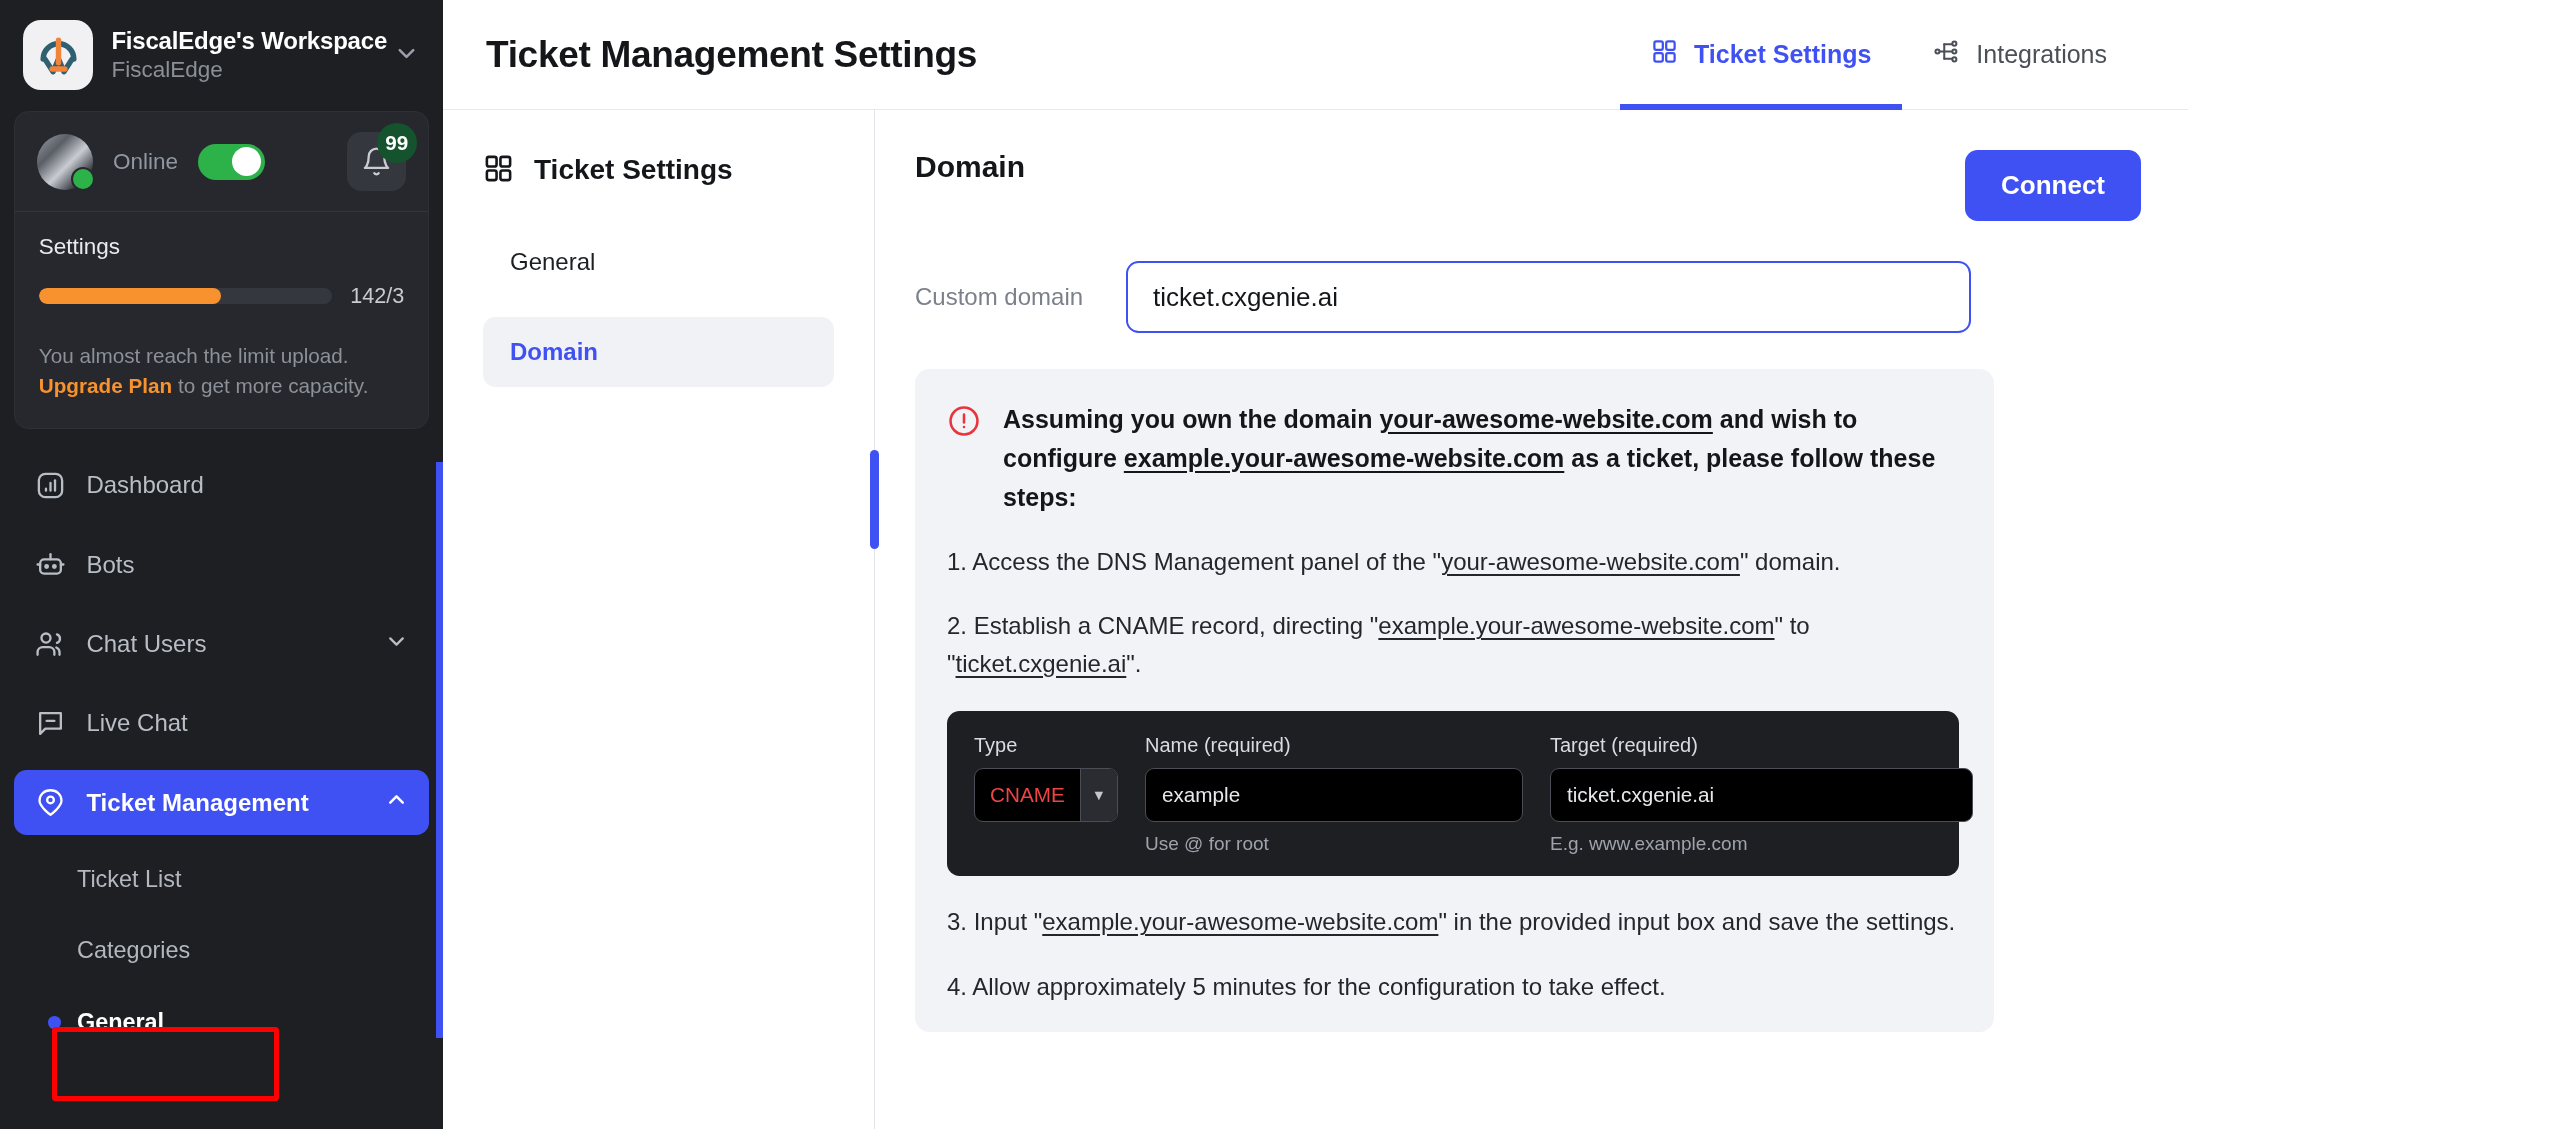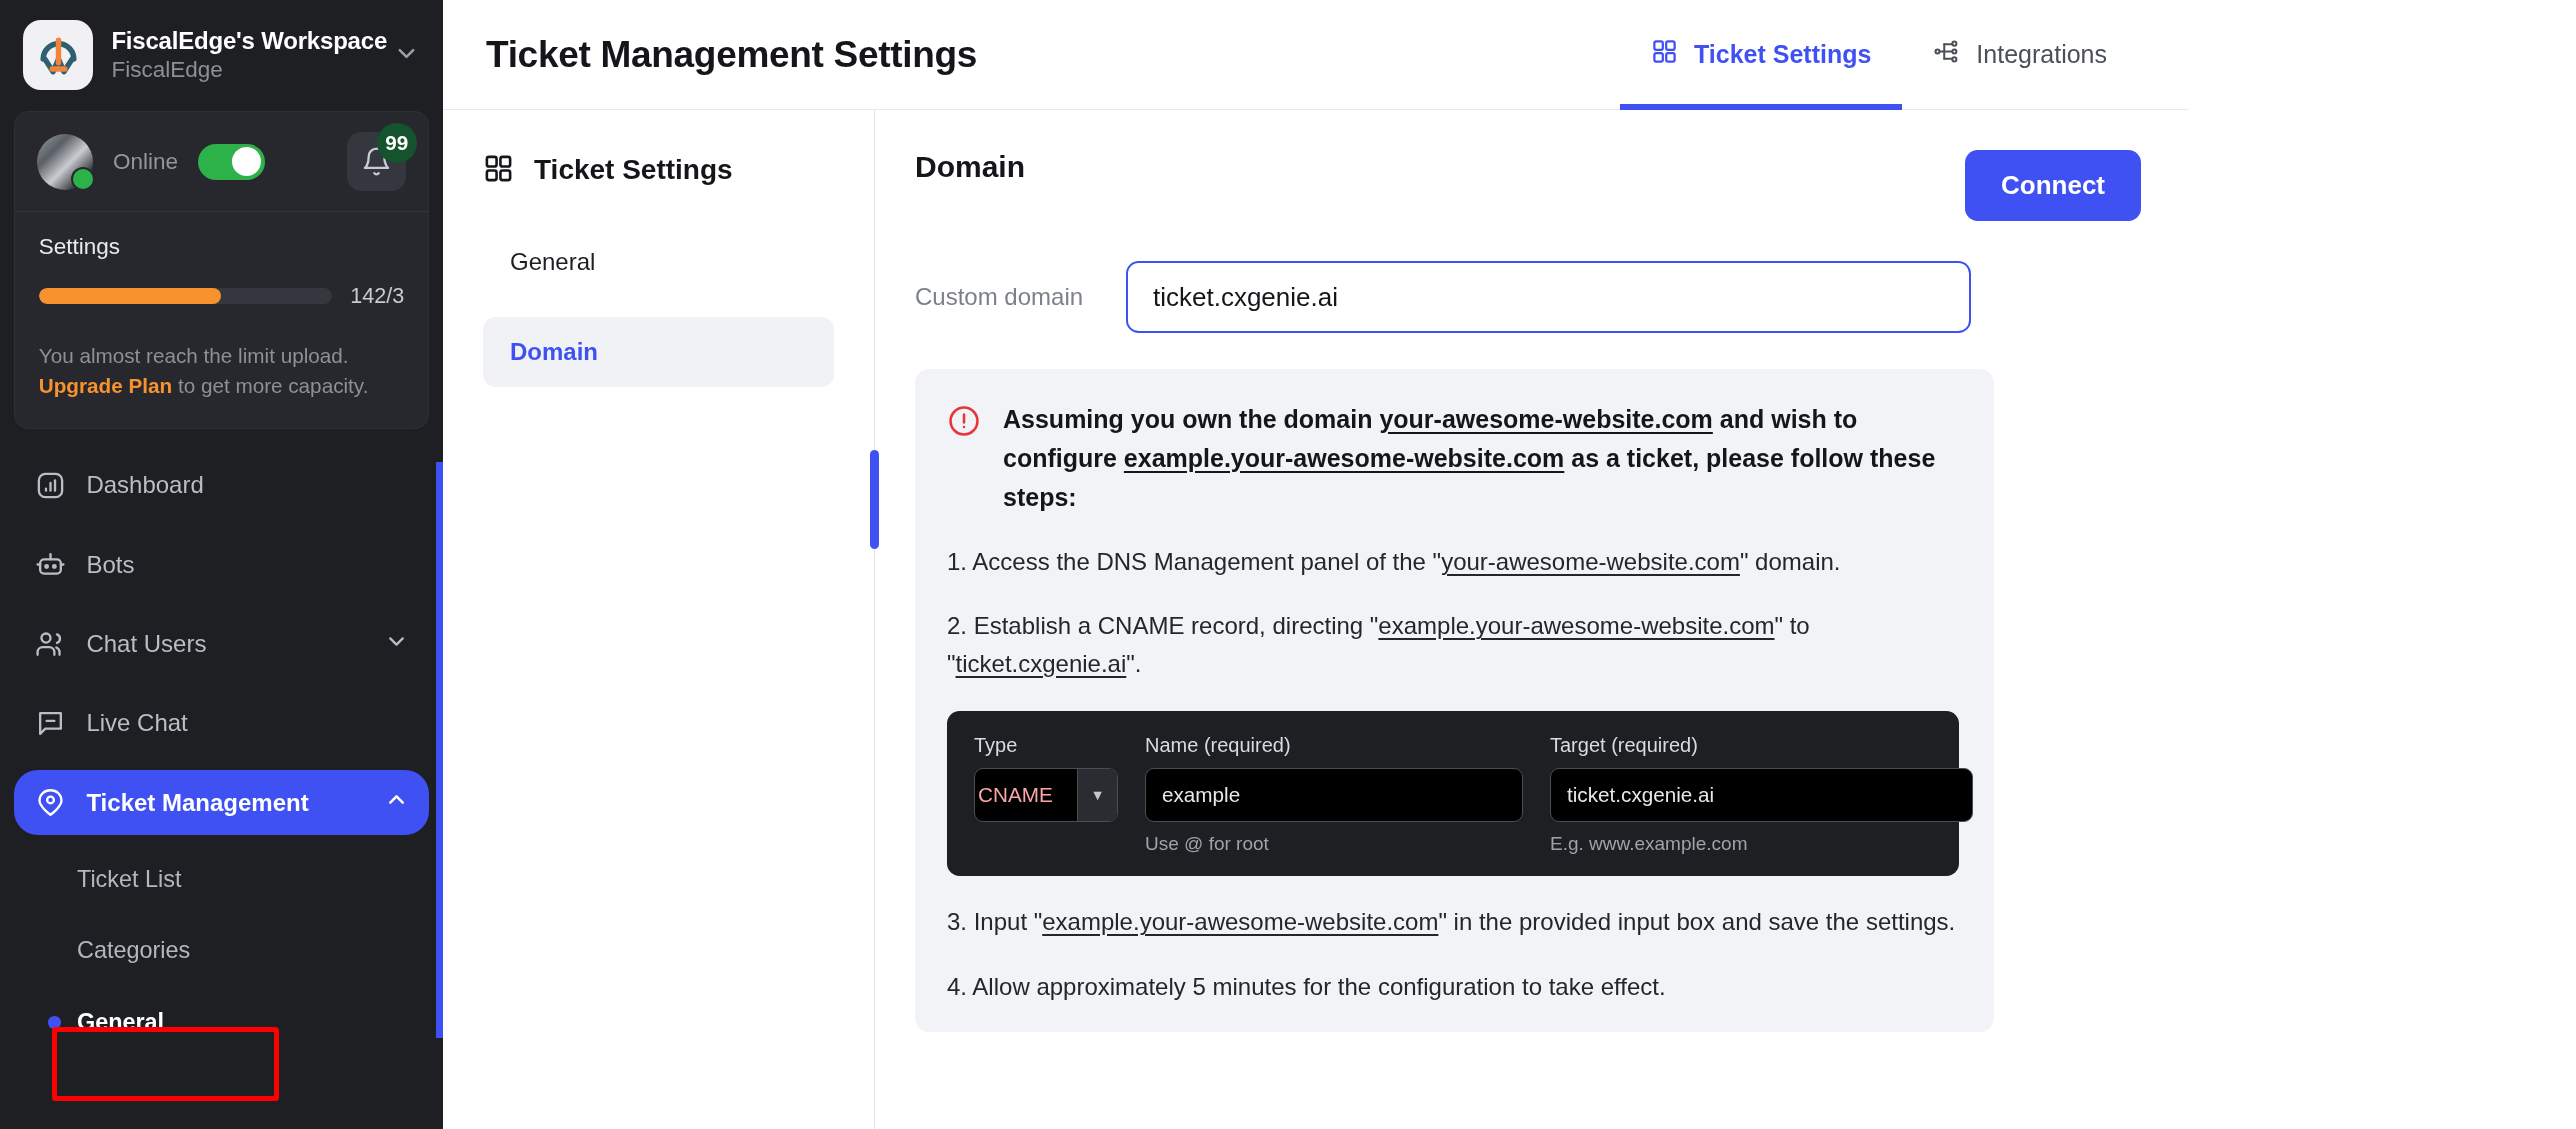--- a/index.html
+++ b/index.html
@@ -100,21 +100,21 @@
   .nav { padding: 23.4px 14.4px 0 14.4px; flex: 1; overflow: hidden; }
   .nav-item {
     display: flex; align-items: center; gap: 20px;
     height: 65px; padding: 0 20px; border-radius: 12.6px;
     color: #b9bec6; font-size: 24px; margin-bottom: 14.4px;
     cursor: pointer;
   }
   .nav-item .nav-ico { width: 32px; height: 32px; flex: 0 0 32px; display:flex; align-items:center; justify-content:center; }
   .nav-item .nav-label { flex: 1; }
   .nav-item.active {
-    background: #3f51f3; color: #ffffff; font-weight: bold; border-radius: 24px;
+    background: #3f51f3; color: #ffffff; font-weight: bold;
   }
   .sub-item {
     display: flex; align-items: center; gap: 16px;
     height: 59px; padding: 0 20px 0 34px;
     color: #b3b8c0; font-size: 23.4px; margin-bottom: 12.6px;
     border-radius: 10.8px; position: relative;
   }
   .sub-item.active { color: #ffffff; font-weight: bold; }
   .sub-dot { width: 12.6px; height: 12.6px; border-radius: 50%; background: #3f51f3; flex: 0 0 12.6px; }
   .sub-spacer { width: 12.6px; flex: 0 0 12.6px; }
@@ -219,21 +219,21 @@
   }
   .dns-col { display: flex; flex-direction: column; }
   .dns-col.type { width: 144px; flex: 0 0 144px; }
   .dns-col.name { width: 378px; flex: 0 0 378px; }
   .dns-col.target { width: 423px; flex: 0 0 423px; }
   .dns-label { font-size: 20px; color: #d9dbe0; margin-bottom: 10.8px; }
   .dns-select {
     height: 54px; border: 0.9px solid #4a4d55; border-radius: 9px;
     background: #000; display: flex; align-items: center; overflow: hidden;
   }
-  .dns-select .sel-val { flex: 1; padding: 0 3px; color: #fca5a5; font-size: 20.7px; }
+  .dns-select .sel-val { flex: 1; padding: 0 15px; color: #ef4444; font-size: 20.7px; }
   .dns-select .sel-arrow {
     width: 40px; height: 100%; border-left: 0.9px solid #4a4d55;
     background: #2a2c31; display: flex; align-items: center; justify-content: center;
     color: #c3c7cd; font-size: 14.4px;
   }
   .dns-input {
     height: 54px; border: 0.9px solid #4a4d55; border-radius: 9px;
     background: #000; color: #e6e8eb; font-size: 20.7px;
     padding: 0 16px; outline: none;
     font-family: "Liberation Sans", sans-serif;

